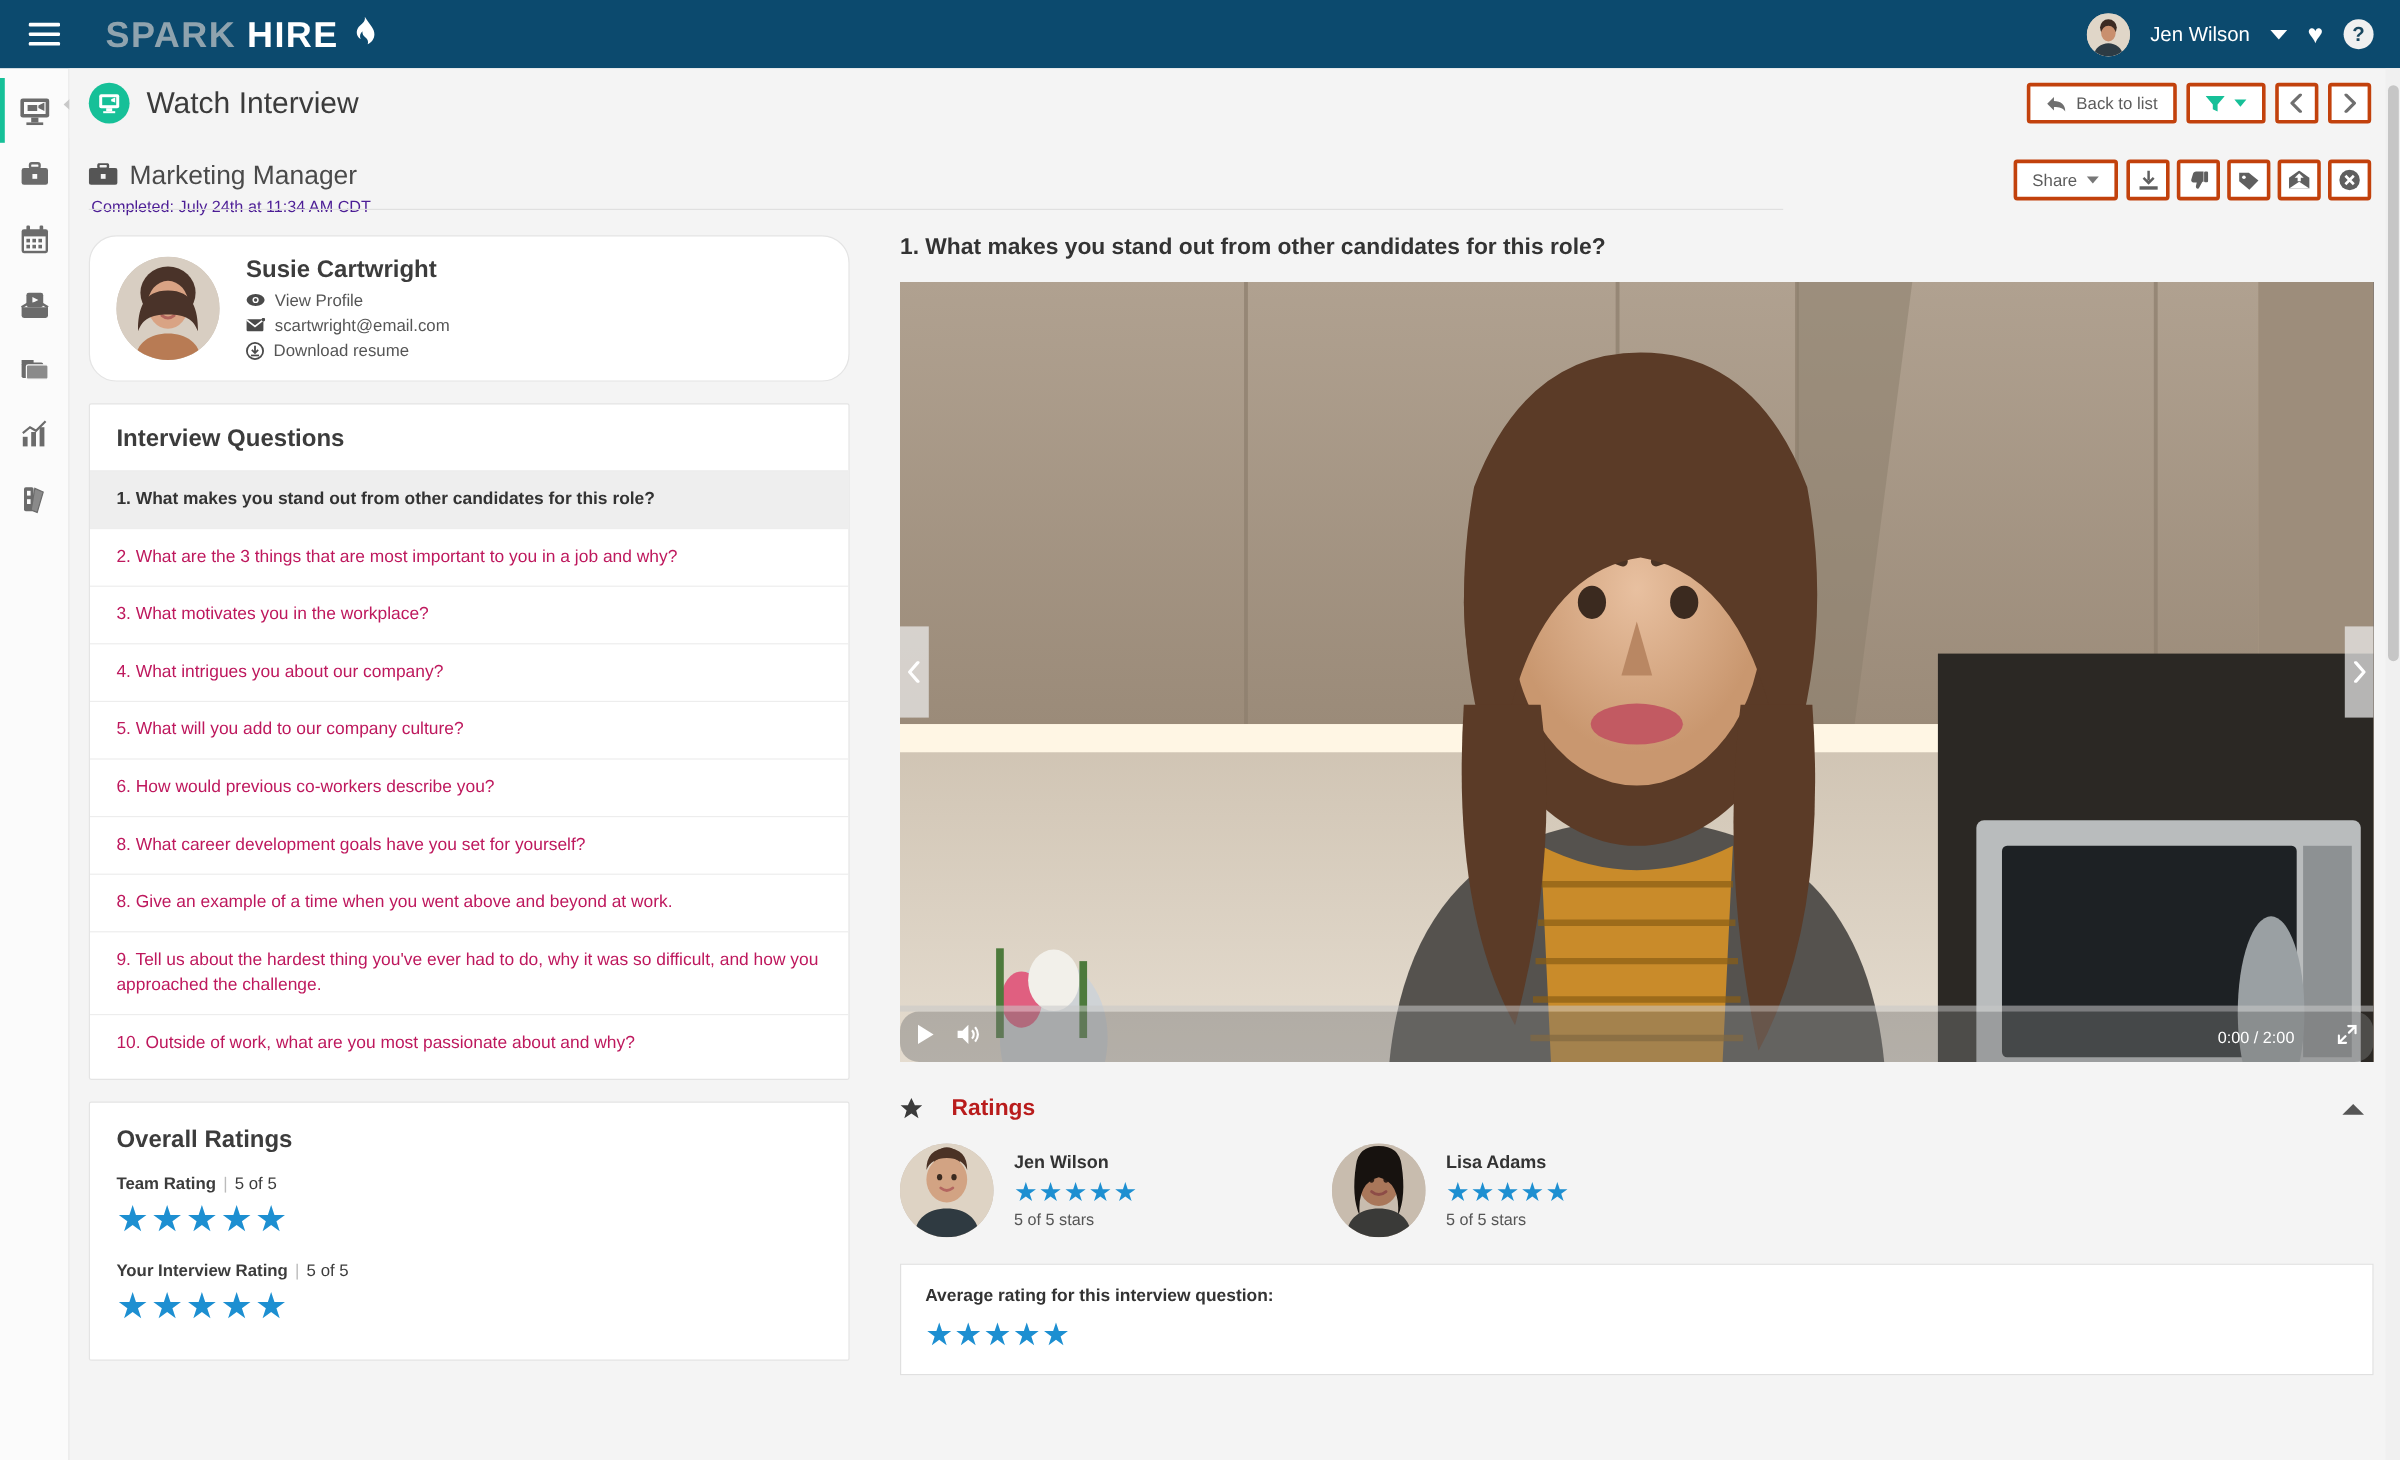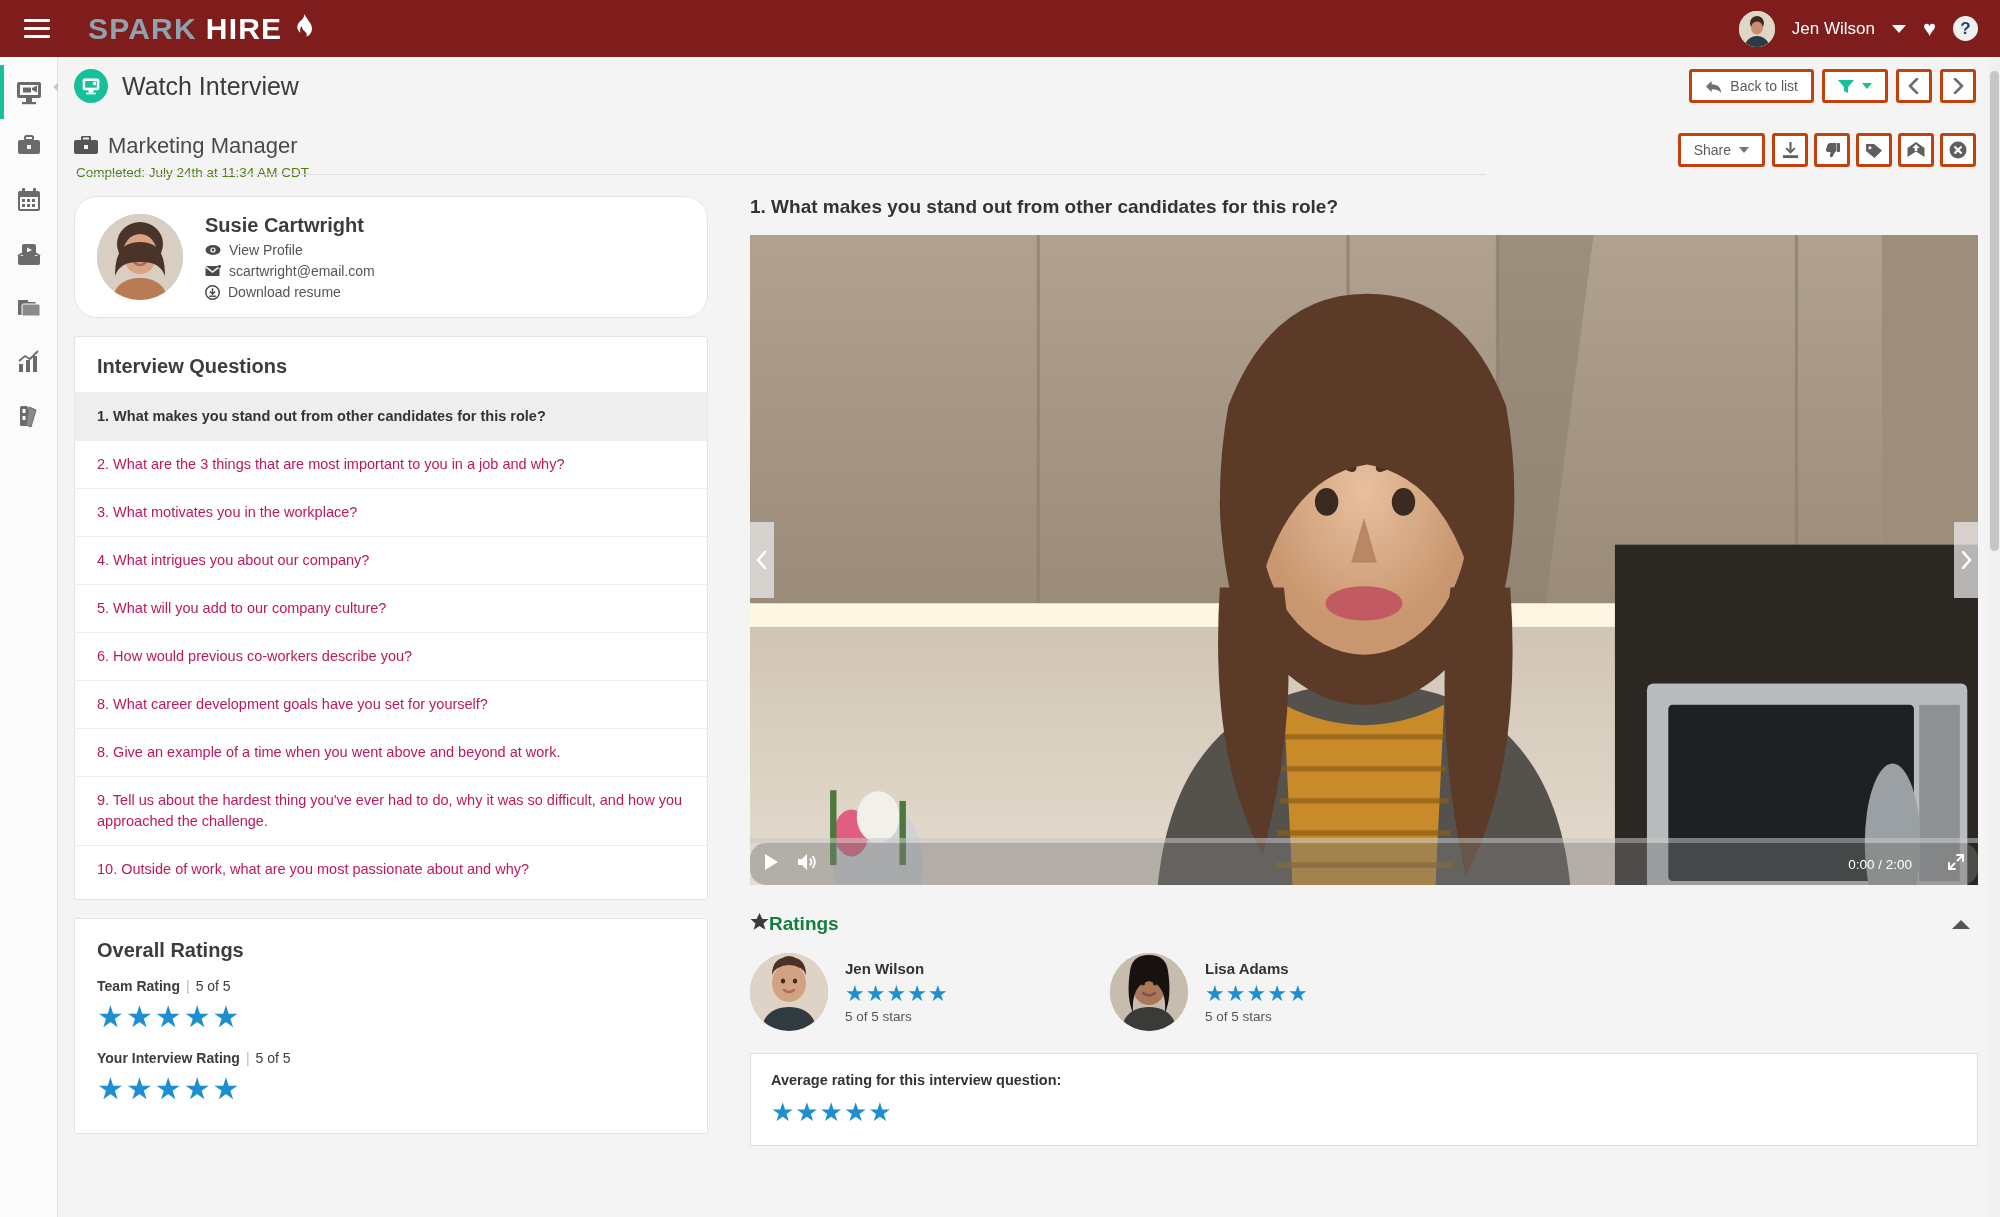--- a/index.html
+++ b/index.html
@@ -7,21 +7,21 @@
     width: 2000px; height: 1217px;
     font-family: "Liberation Sans", sans-serif;
     background: #f2f2f2;
     overflow: hidden;
   }
   .app { position: relative; width: 2000px; height: 1217px; background:#f4f4f4; }
 
   
   .topbar {
     position:absolute; top:0; left:0; width:2000px; height:57px;
-    background:#7f1d1d; display:flex; align-items:center;
+    background:#0c4a6e; display:flex; align-items:center;
   }
   .hamburger { width:58px; display:flex; flex-direction:column; align-items:center; justify-content:center; gap:5px; cursor:pointer; margin-left:8px;}
   .hamburger span { display:block; width:26px; height:3px; background:#fff; border-radius:1px; }
   .logo { margin-left:22px; display:flex; align-items:baseline; gap:0; }
   .logo .spark { color:#8fa3ae; font-size:30px; font-weight:bold; letter-spacing:1.2px; }
   .logo .hire { color:#ffffff; font-size:30px; font-weight:bold; letter-spacing:1.2px; margin-left:9px;}
   .logo .flame { margin-left:8px; position:relative; top:2px; }
   .topbar-right { margin-left:auto; display:flex; align-items:center; gap:17px; padding-right:22px; }
   .avatar-sm { width:36px; height:36px; border-radius:50%; overflow:hidden; background:#cfc4b8; flex:none;}
   .user-name { color:#fff; font-size:17px; }
@@ -51,21 +51,21 @@
     background:#fff; border:3px solid #c2410c; border-radius:3px; height:34px;
     display:flex; align-items:center; justify-content:center; gap:8px;
     padding:0 13px; font-size:14px; color:#5c5c5c; cursor:pointer;
   }
   .btn.sq { width:36px; padding:0; }
   .divider-line { position:absolute; left:16px; top:117px; width:1412px; height:1px; background:#e0e0e0; }
 
   
   .jobrow { padding:18px 24px 0 16px; display:flex; align-items:flex-start; }
   .job-title { font-size:22px; color:#4a4a4a; display:flex; align-items:center; gap:10px; }
-  .job-sub { font-size:13.5px; color:#4d7c0f; margin-top:6px; margin-left:2px; }
+  .job-sub { font-size:13.5px; color:#4c1d95; margin-top:6px; margin-left:2px; }
   .job-actions { margin-left:auto; display:flex; align-items:center; gap:7px; }
   .icon-group { display:flex; gap:6px; }
 
   
   .cols { display:flex; gap:0; padding:16px 22px 0 16px; align-items:flex-start; }
   .col-left { width:634px; flex:none; }
   .col-right { flex:1; margin-left:42px; }
 
   .card { background:#fff; border:1px solid #e4e4e4; border-radius:2px; }
 
@@ -104,21 +104,21 @@
     position:absolute; left:0; right:0; bottom:0; height:42px;
     background:rgba(120,120,120,0.45);
     display:flex; align-items:center; padding:0 14px; gap:18px;border-radius:16px;
   }
   .vbar { position:absolute; left:0; right:0; top:-5px; height:5px; background:rgba(200,200,200,0.55); }
   .vtime { margin-left:auto; color:#fff; font-size:13.5px; }
   .vfs { color:#fff; margin-left:18px; font-size:16px; cursor:pointer;}
 
   
   .ratings-head { display:flex; align-items:center; margin-top:28px; padding-right:8px; }
-  .ratings-head .t { font-size:19px; color:#15803d; font-weight:bold; display:flex; gap:0; }
+  .ratings-head .t { font-size:19px; color:#b91c1c; font-weight:bold; display:flex; align-items:center; gap:24px; }
   .collapse-caret { margin-left:auto; width:0;height:0;border-left:9px solid transparent;border-right:9px solid transparent;border-bottom:9px solid #555; cursor:pointer;}
   .raters { display:flex; margin-top:18px; }
   .rater { display:flex; align-items:center; gap:17px; width:360px; }
   .rater-pic { width:78px;height:78px;border-radius:50%;overflow:hidden;flex:none;background:#c9bcb0;}
   .rater-name { font-size:15px; color:#333; font-weight:bold; margin-bottom:3px;}
   .rater-sub { font-size:13.5px; color:#555; margin-top:2px;}
   .avgbox { margin-top:22px; border:1px solid #e0e0e0; background:#fff; padding:18px 20px 16px 20px; }
   .avgbox .lbl { font-size:14.5px; color:#333; font-weight:bold; margin-bottom:8px; }
 
   

